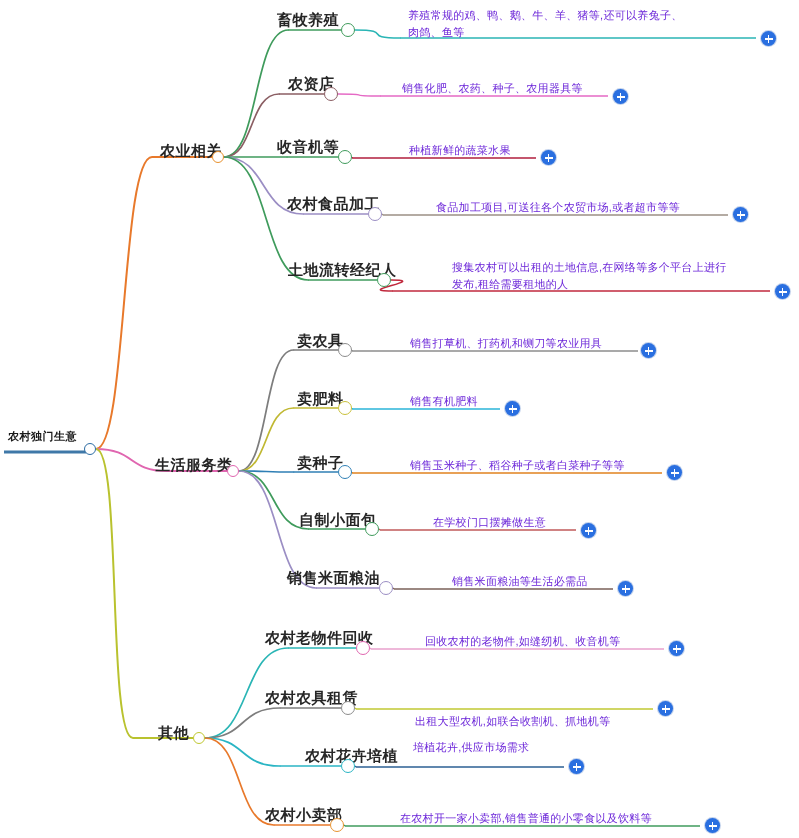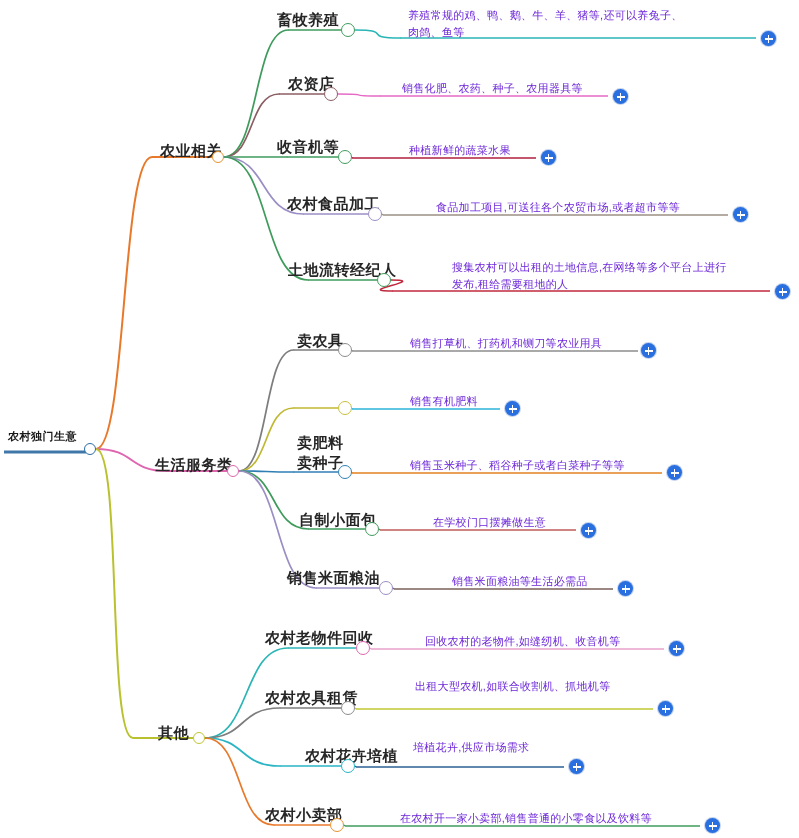--- a/index.html
+++ b/index.html
@@ -160,21 +160,21 @@
       <div class="ncirc" style="left: 377px; top: 273px; width: 14px; height: 14px; border: 1.6px solid rgb(63, 155, 92);"></div>
       <div class="desc" style="left: 452px; top: 259px;">搜集农村可以出租的土地信息,在网络等多个平台上进行
 发布,租给需要租地的人</div>
       <div class="plus" style="left: 775px; top: 284px; background: rgb(42, 111, 224);"></div>
       <div class="nlabel lvl1-label" style="left: 155px; top: 457px;">生活服务类</div>
       <div class="ncirc" style="left: 227px; top: 465px; width: 12px; height: 12px; border: 1.6px solid rgb(224, 102, 176);"></div>
       <div class="nlabel lvl2-label" style="left: 297px; top: 333px;">卖农具</div>
       <div class="ncirc" style="left: 338px; top: 343px; width: 14px; height: 14px; border: 1.6px solid rgb(140, 140, 140);"></div>
       <div class="desc" style="left: 410px; top: 335px;">销售打草机、打药机和铡刀等农业用具</div>
       <div class="plus" style="left: 641px; top: 343px; background: rgb(42, 111, 224);"></div>
-      <div class="nlabel lvl2-label" style="left: 297px; top: 391px; margin-top: 44px;">卖肥料</div>
+      <div class="nlabel lvl2-label" style="left: 297px; top: 391px;">卖肥料</div>
       <div class="ncirc" style="left: 338px; top: 401px; width: 14px; height: 14px; border: 1.6px solid rgb(201, 193, 58);"></div>
       <div class="desc" style="left: 410px; top: 393px;">销售有机肥料</div>
       <div class="plus" style="left: 505px; top: 401px; background: rgb(42, 111, 224);"></div>
       <div class="nlabel lvl2-label" style="left: 297px; top: 455px;">卖种子</div>
       <div class="ncirc" style="left: 338px; top: 465px; width: 14px; height: 14px; border: 1.6px solid rgb(47, 127, 181);"></div>
       <div class="desc" style="left: 410px; top: 457px;">销售玉米种子、稻谷种子或者白菜种子等等</div>
       <div class="plus" style="left: 667px; top: 465px; background: rgb(42, 111, 224);"></div>
       <div class="nlabel lvl2-label" style="left: 299px; top: 512px;">自制小面包</div>
       <div class="ncirc" style="left: 365px; top: 522px; width: 14px; height: 14px; border: 1.6px solid rgb(63, 155, 92);"></div>
       <div class="desc" style="left: 433px; top: 514px;">在学校门口摆摊做生意</div>
@@ -184,21 +184,21 @@
       <div class="desc" style="left: 452px; top: 573px;">销售米面粮油等生活必需品</div>
       <div class="plus" style="left: 618px; top: 581px; background: rgb(42, 111, 224);"></div>
       <div class="nlabel lvl1-label" style="left: 158px; top: 725px;">其他</div>
       <div class="ncirc" style="left: 193px; top: 732px; width: 12px; height: 12px; border: 1.6px solid rgb(192, 200, 50);"></div>
       <div class="nlabel lvl2-label" style="left: 265px; top: 630px;">农村老物件回收</div>
       <div class="ncirc" style="left: 356px; top: 641px; width: 14px; height: 14px; border: 1.6px solid rgb(224, 102, 176);"></div>
       <div class="desc" style="left: 425px; top: 633px;">回收农村的老物件,如缝纫机、收音机等</div>
       <div class="plus" style="left: 669px; top: 641px; background: rgb(42, 111, 224);"></div>
       <div class="nlabel lvl2-label" style="left: 265px; top: 690px;">农村农具租赁</div>
       <div class="ncirc" style="left: 341px; top: 701px; width: 14px; height: 14px; border: 1.6px solid rgb(140, 140, 140);"></div>
-      <div class="desc" style="left: 415px; top: 678px;">出租大型农机,如联合收割机、抓地机等</div>
+      <div class="desc" style="left: 415px; top: 713px;">出租大型农机,如联合收割机、抓地机等</div>
       <div class="plus" style="left: 658px; top: 701px; background: rgb(42, 111, 224);"></div>
       <div class="nlabel lvl2-label" style="left: 265px; top: 748px; margin-left: 40px;">农村花卉培植</div>
       <div class="ncirc" style="left: 341px; top: 759px; width: 14px; height: 14px; border: 1.6px solid rgb(42, 181, 196);"></div>
       <div class="desc" style="left: 413px; top: 739px;">培植花卉,供应市场需求</div>
       <div class="plus" style="left: 569px; top: 759px; background: rgb(42, 111, 224);"></div>
       <div class="nlabel lvl2-label" style="left: 265px; top: 807px;">农村小卖部</div>
       <div class="ncirc" style="left: 330px; top: 818px; width: 14px; height: 14px; border: 1.6px solid rgb(232, 146, 47);"></div>
       <div class="desc" style="left: 400px; top: 810px;">在农村开一家小卖部,销售普通的小零食以及饮料等</div>
       <div class="plus" style="left: 705px; top: 818px; background: rgb(42, 111, 224);"></div>
     </div>

